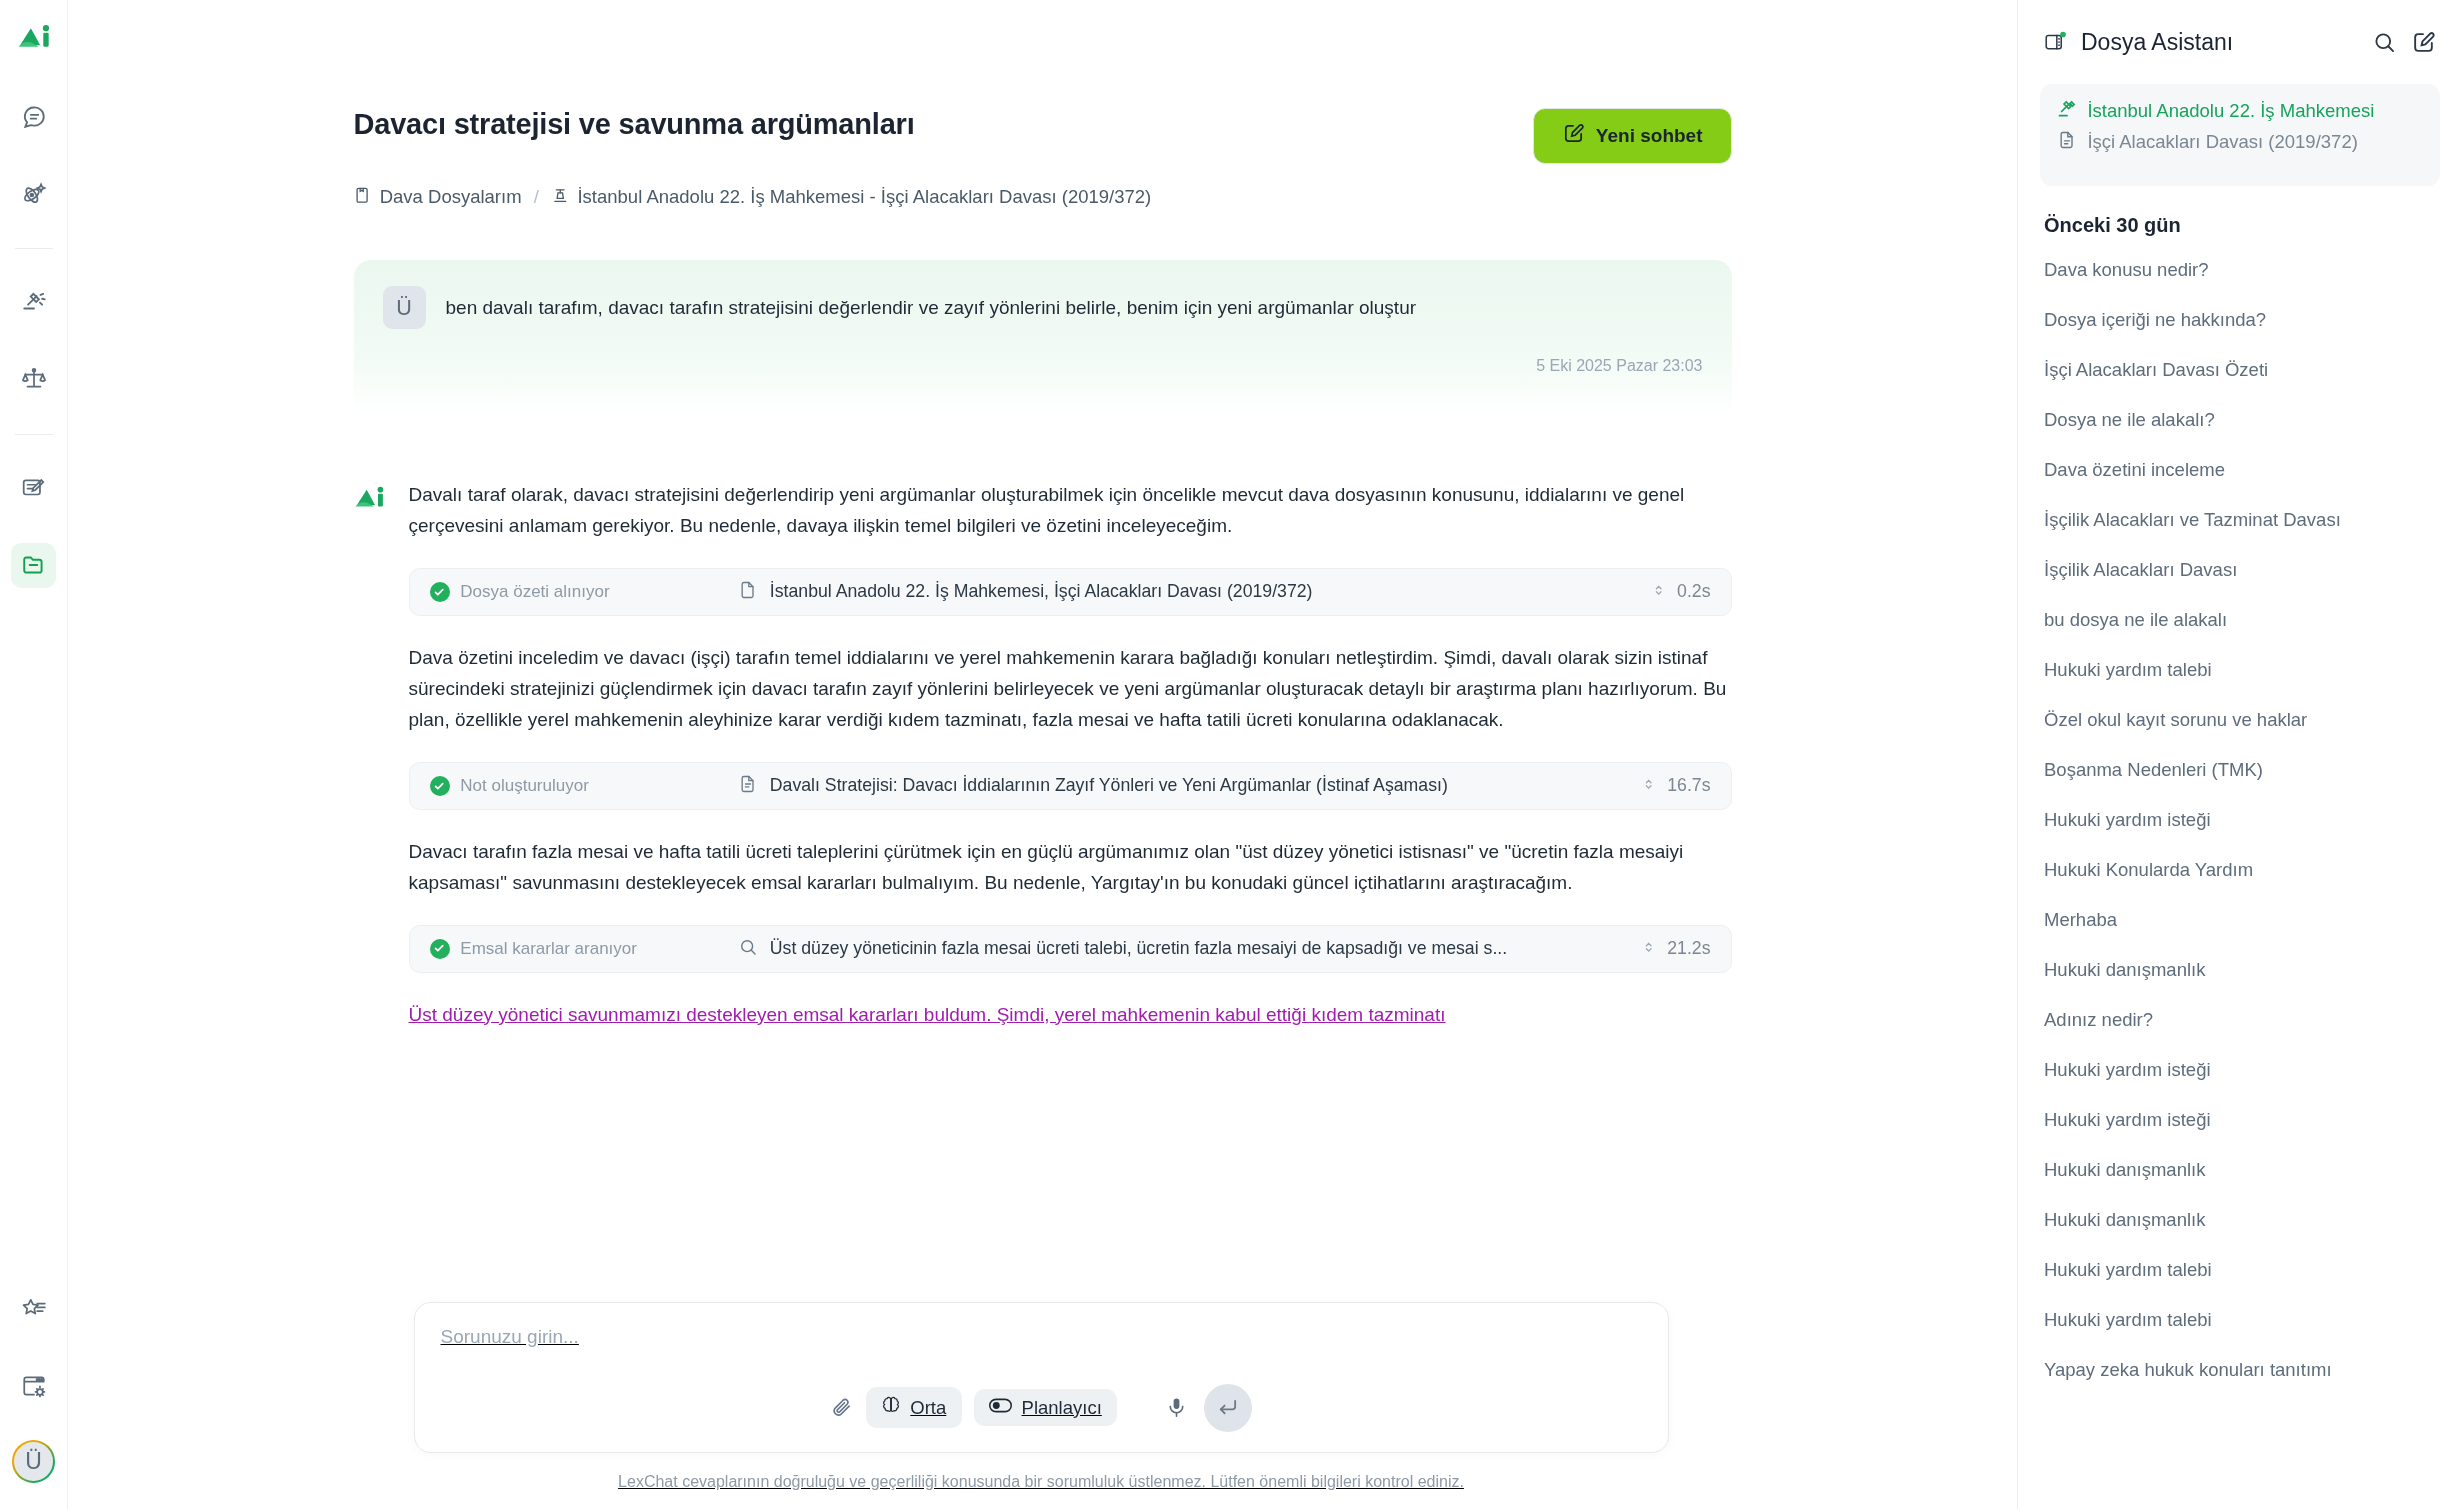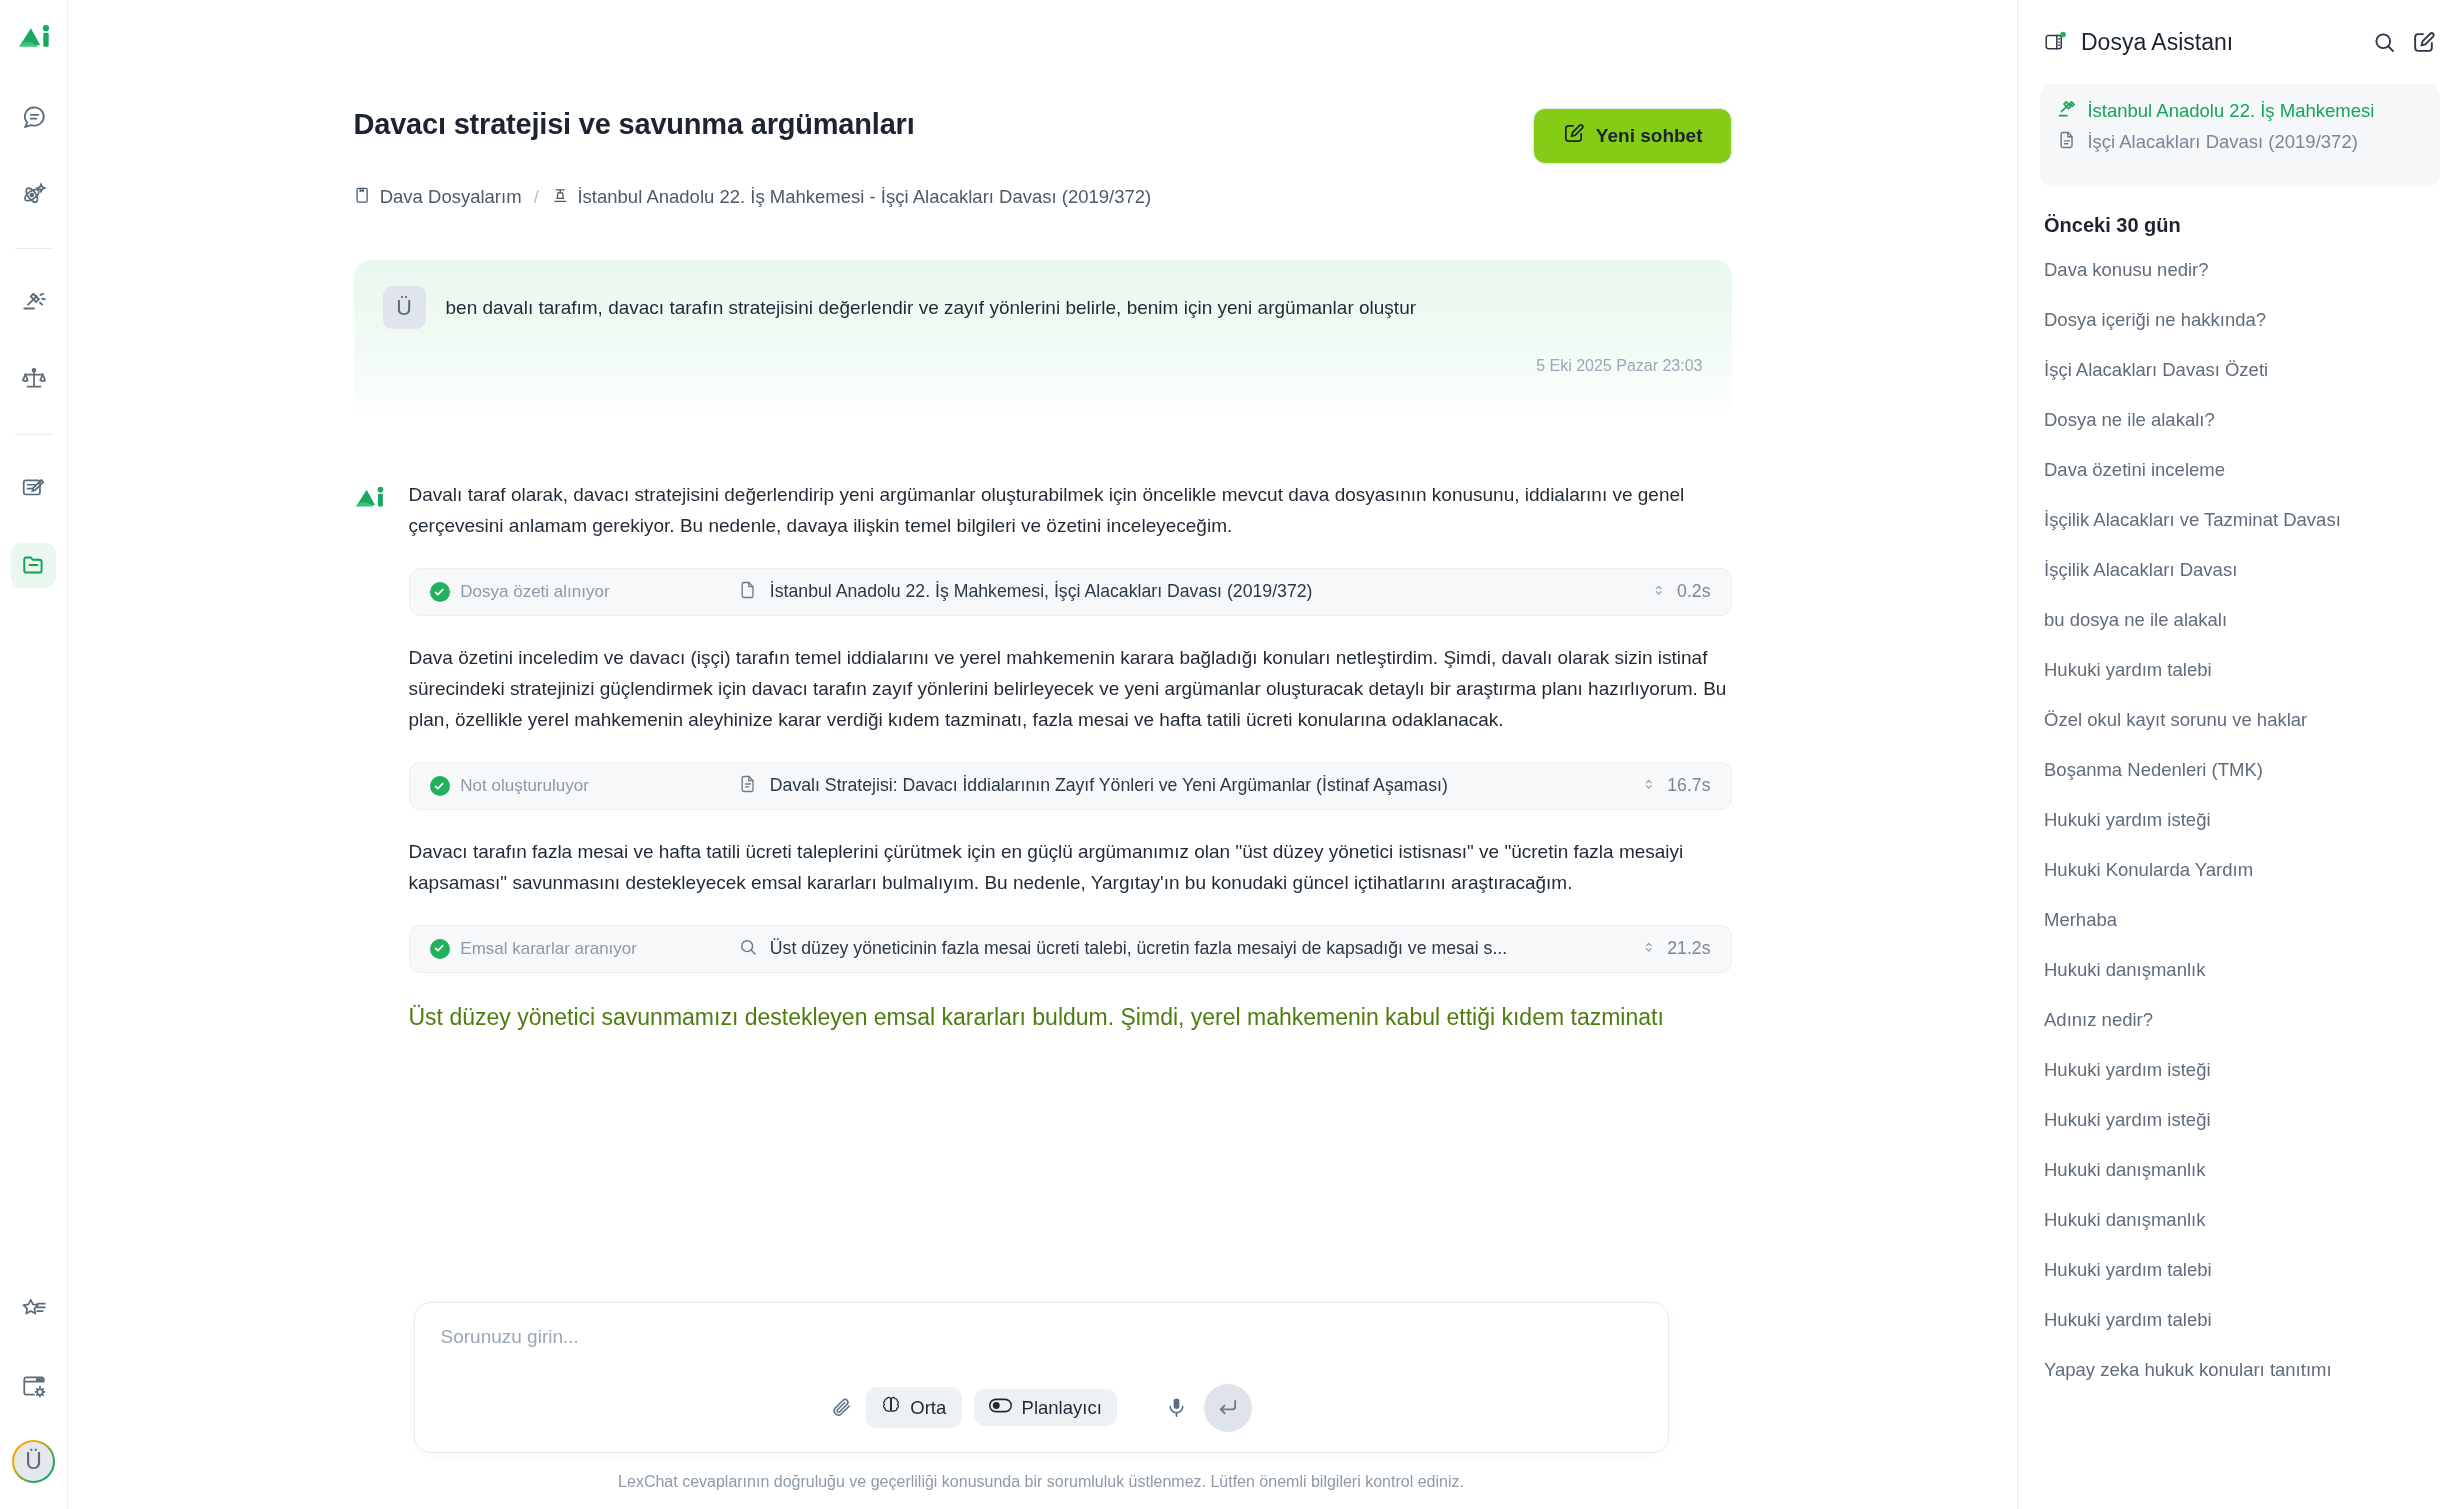--- a/index.html
+++ b/index.html
@@ -82,27 +82,28 @@
     height: 48px; padding: 0 20px; margin: 17px 0 26px 0;
   }
   .tc-status { display:flex; align-items:center; gap:10.8px; flex:0 0 auto; width: 308px; }
   .tc-check { width:20px; height:20px; border-radius:50%; background:#21b15c; display:flex; align-items:center; justify-content:center; }
   .tc-status-label { font-size:17px; color:#8e9aa6; white-space:nowrap; }
   .tc-mid { display:flex; align-items:center; gap:12.3px; flex:1 1 auto; min-width:0; color:#5b6b7a; }
   .tc-query { font-size:17.7px; color:#2b3846; white-space:nowrap; overflow:hidden; text-overflow:ellipsis; }
   .tc-right { display:flex; align-items:center; gap:10.8px; flex:0 0 auto; color:#8e9aa6; }
   .tc-dur { font-size:17.7px; color:#7b8794; }
 
-  .tail-para { font-size:23px; line-height:1.65; color:#4d7c0f; }
+  .tail-para { font-size:19px; line-height:1.65; color:#a21caf;text-decoration:underline; }
 
   
   .composer-wrap {
     position:absolute; left:0; right:3px; bottom:0;
     padding: 0 0 0 0;
     background: linear-gradient(180deg, rgba(255,255,255,0) 0%, #ffffff 16%);
+    text-decoration: underline;
   }
   .composer {
     width: 1255px; margin: 0 auto;
     border:0.8px solid #e6eaed; border-radius: 17px; background:#fff;
     padding: 23px 26px 20px 26px; height: 151px;
     display:flex; flex-direction:column; justify-content:space-between;
     box-shadow: 0 1.5px 10.8px rgba(20,30,40,0.03);
   }
   .composer-placeholder { font-size:19px; color:#9aa7b4; }
   .composer-bar { display:flex; align-items:center; justify-content:center;gap:48px; }

